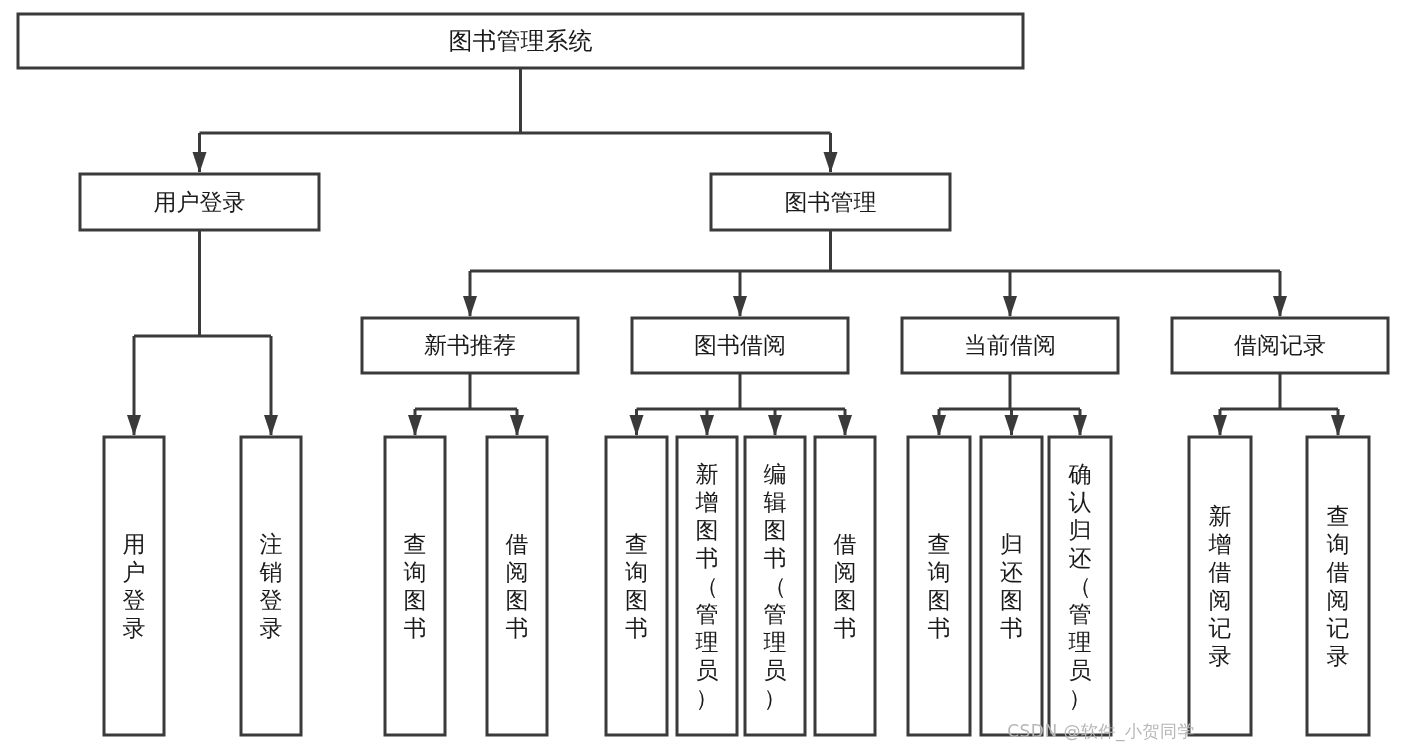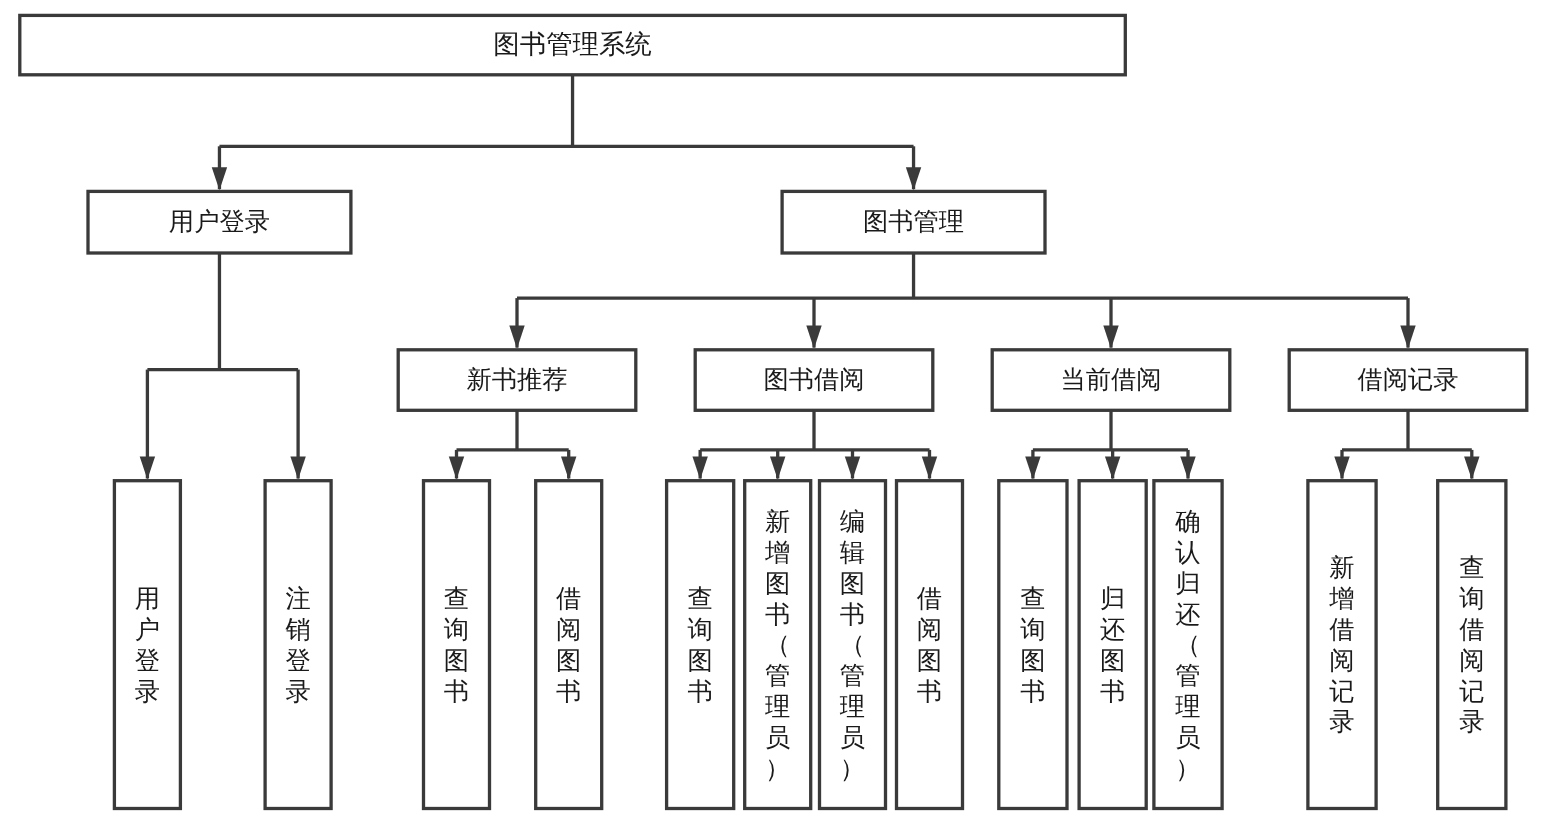--- a/index.html
+++ b/index.html
@@ -211,13 +211,14 @@
         <g>
           <rect x="1189" y="437" width="62" height="298" class="leaf-box"></rect>
           <text x="1220" y="524" class="leaf-label-char"><tspan x="1220" dy="0">新</tspan><tspan x="1220" dy="28">增</tspan><tspan x="1220" dy="28">借</tspan><tspan x="1220" dy="28">阅</tspan><tspan x="1220" dy="28">记</tspan><tspan x="1220" dy="28">录</tspan></text>
         </g>
         <g>
           <rect x="1307" y="437" width="62" height="298" class="leaf-box"></rect>
           <text x="1338" y="524" class="leaf-label-char"><tspan x="1338" dy="0">查</tspan><tspan x="1338" dy="28">询</tspan><tspan x="1338" dy="28">借</tspan><tspan x="1338" dy="28">阅</tspan><tspan x="1338" dy="28">记</tspan><tspan x="1338" dy="28">录</tspan></text>
         </g>
       </g>
   </svg>
+  <div class="watermark">CSDN @软件_小贺同学</div>
 </div>
 
 </body></html>

